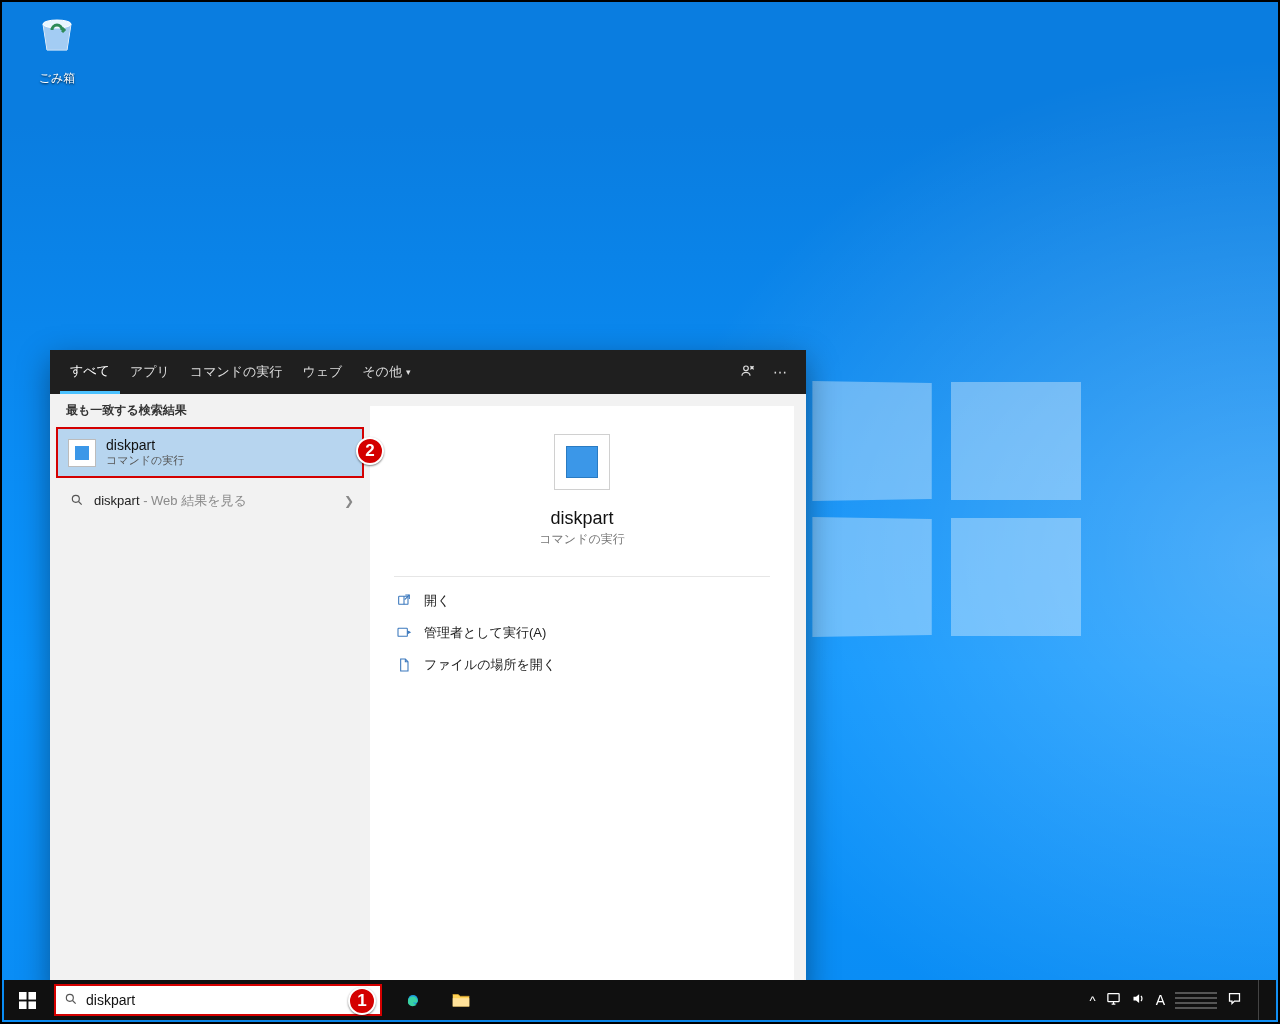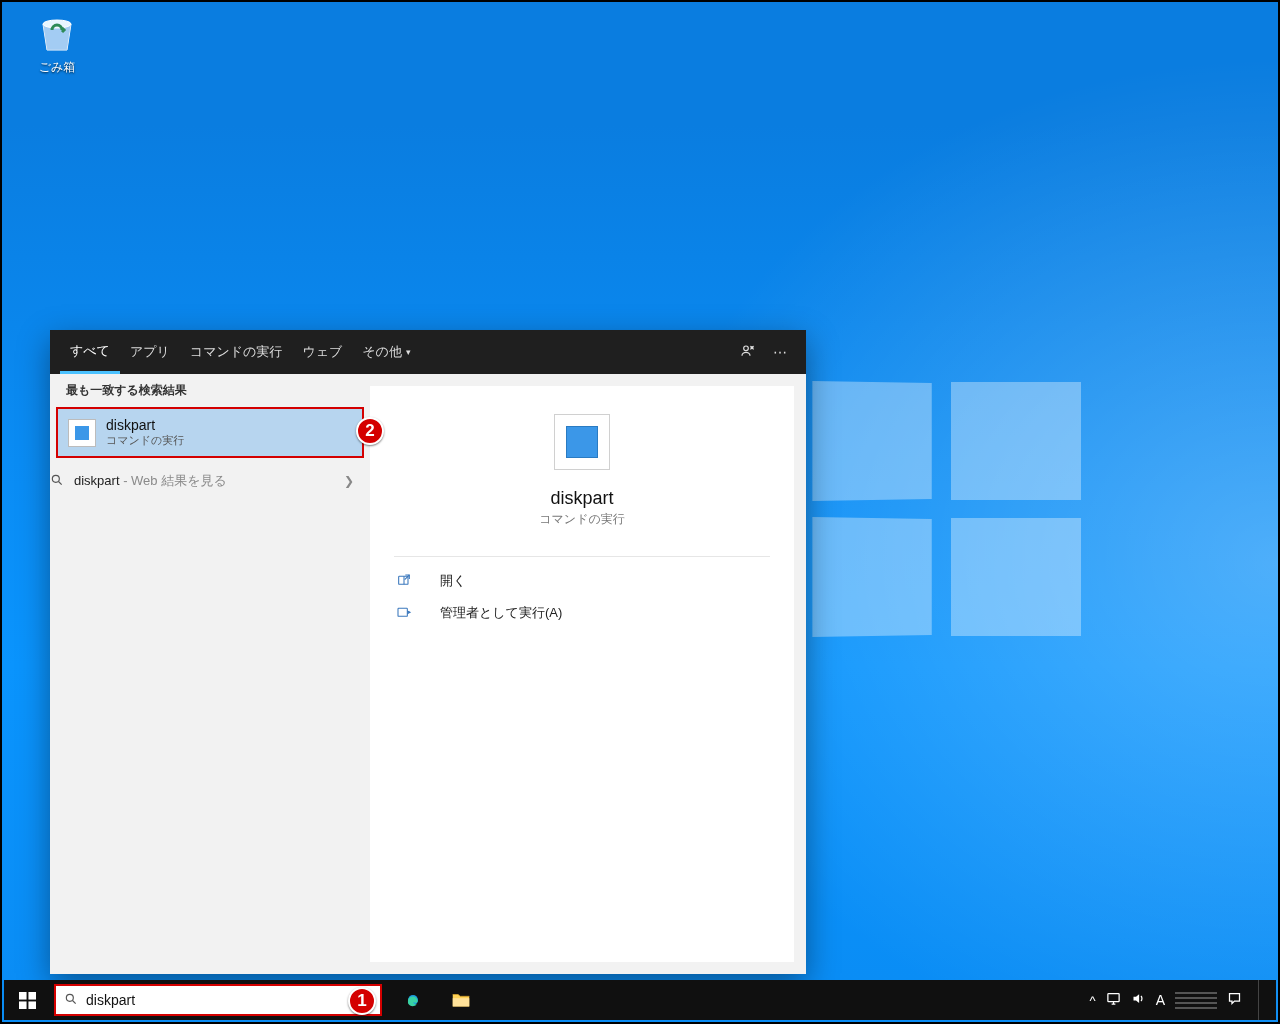--- a/index.html
+++ b/index.html
@@ -8,52 +8,52 @@
  radial-gradient(ellipse 90% 90% at 100% 55%, rgba(255,255,255,0.28), rgba(255,255,255,0) 55%),
  linear-gradient(180deg,#0a7de0 0%,#0a7de0 12%,#0a83e8 25%,#0a8cf4 45%,#0a94fd 65%,#0a8cf4 100%);
  border:2px solid #000}
 .win-logo{position:absolute;right:195px;top:50%;transform:translateY(-50%);width:270px;height:260px;opacity:.35}
 .win-logo .q{position:absolute;width:120px;height:118px;background:#fff}
 .win-logo .q:nth-child(1){left:0;top:0;transform:perspective(400px) rotateY(6deg)}
 .win-logo .q:nth-child(2){left:138px;top:0;width:130px}
 .win-logo .q:nth-child(3){left:0;top:136px;transform:perspective(400px) rotateY(6deg)}
 .win-logo .q:nth-child(4){left:138px;top:136px;width:130px}
 .icon-cell{position:absolute;width:76px;text-align:center;color:#fff;font-size:12px;cursor:pointer;text-shadow:0 1px 2px rgba(0,0,0,.8)}
-.icon-cell .label{margin-top:0}
+.icon-cell .label{margin-top:11px}
 .recycle{left:17px;top:6px}
 .edge{left:17px;top:98px}
 .recycle svg, .edge svg{width:48px;height:48px}
-.search-panel{position:absolute;left:48px;bottom:48px;width:756px;height:644px;background:#f2f2f2;color:#000;display:flex;flex-direction:column;box-shadow:0 10px 30px rgba(0,0,0,.4)}
+.search-panel{position:absolute;left:48px;bottom:28px;width:756px;height:644px;background:#f2f2f2;color:#000;display:flex;flex-direction:column;box-shadow:0 10px 30px rgba(0,0,0,.4)}
 .tabs{height:44px;background:#1f1f1f;color:#ccc;display:flex;align-items:center;padding:0 10px;font-size:13px;position:relative}
 .tab{padding:0 10px;height:44px;display:flex;align-items:center;cursor:pointer;color:#ddd;white-space:nowrap}
 .tab.active{color:#fff;border-bottom:3px solid #4cc2ff}
 .tab-caret{margin-left:4px;font-size:9px}
 .tabs .sp{flex:1}
 .tabs .tbicon{width:32px;text-align:center;color:#ddd;cursor:pointer;font-size:14px}
 .body{flex:1;display:flex;background:#f2f2f2}
 .col-l{width:320px;display:flex;flex-direction:column}
 .col-r{flex:1;background:#fff;margin:12px 12px 12px 0;padding:28px 24px;display:flex;flex-direction:column}
 .sec-hdr{padding:8px 16px 6px;font-size:12px;color:#333;font-weight:600}
 .best{margin:2px 6px 4px;padding:8px 10px;display:flex;align-items:center;gap:10px;background:#b7d5ef;position:relative;cursor:pointer;border:2.5px solid #d40000}
 .best .ic{width:28px;height:28px;background:#fff;border:1px solid #bcbcbc;display:flex;align-items:center;justify-content:center}
 .best .ic .sq{width:14px;height:14px;background:#3b97e8}
 .ttl{font-size:14px;color:#111}
 .sub{font-size:11px;color:#555}
 .badge{position:absolute;width:28px;height:28px;border-radius:50%;background:#d40000;border:2.5px solid #fff;
  box-shadow:0 1px 2px rgba(0,0,0,.5);display:flex;align-items:center;justify-content:center;color:#fff;font-weight:800;font-size:17px}
 .best .badge{right:-22px;top:8px}
-.web-row{padding:10px 0;display:flex;align-items:center;gap:10px;font-size:13px;color:#222;cursor:pointer;position:relative}
+.web-row{padding:10px 20px;display:flex;align-items:center;gap:10px;font-size:13px;color:#222;cursor:pointer;position:relative}
 .web-row .dim{color:#8a8a8a}
 .chev{position:absolute;right:16px;color:#888;font-size:12px}
 .det-ic{align-self:center;width:56px;height:56px;background:#fff;border:1px solid #d0d0d0;display:flex;align-items:center;justify-content:center;margin-bottom:18px}
 .det-ic .sq{width:32px;height:32px;background:#3b97e8;border:1px solid #2a7bc2}
 .det-title{align-self:center;font-size:18px;color:#111;margin-bottom:2px}
 .det-sub{align-self:center;font-size:12px;color:#777;margin-bottom:28px}
 .sep{height:0;border-top:1px solid #e6e6e6;margin:0 0 8px}
-.act{display:flex;align-items:center;gap:28px;padding:7px 2px;font-size:13px;color:#222;cursor:pointer}
+.act{display:flex;align-items:center;gap:12px;padding:7px 2px;font-size:13px;color:#222;cursor:pointer}
 .act svg{width:16px;height:16px;flex:none;stroke:#3b78bd;fill:none;stroke-width:1.6}
 .taskbar{position:absolute;left:2px;right:2px;bottom:2px;height:40px;background:#101010;display:flex;align-items:center;color:#fff}
 .tb-btn{height:40px;display:flex;align-items:center;justify-content:center;cursor:pointer}
 .start{width:46px}
 .start svg{width:17px;height:17px}
 .searchbox{width:328px;height:32px;margin:0 4px;background:#fff;display:flex;align-items:center;padding:0 8px;border:2.5px solid #d40000;position:relative}
 .searchbox input{flex:1;border:0;outline:0;font-size:14px;color:#111;background:transparent}
 .sido{color:#555;margin-right:6px;font-size:14px}
 .sbx-badge{right:4px;top:1px}
 .pins{display:flex;align-items:center;height:40px;margin-left:6px;gap:6px}
@@ -158,20 +158,27 @@
           <span>開く</span>
         </div>
         <div class="act">
           <svg viewBox="0 0 24 24">
               <rect x="3" y="5" width="14" height="12" rx="1"></rect>
               <path d="M17 13l4-2-4-2"></path>
               <path d="M17 11h4"></path>
             </svg>
           <span>管理者として実行(A)</span>
         </div>
+        <div class="act">
+          <svg viewBox="0 0 24 24">
+              <path d="M7 3h7l4 4v14H7z"></path>
+              <path d="M14 3v4h4"></path>
+            </svg>
+          <span>ファイルの場所を開く</span>
+        </div>
       </div>
     </div>
   </div>
 
   <div class="taskbar">
     <div class="tb-btn start">
       <svg viewBox="0 0 18 18">
           <rect x="0" y="0" width="8" height="8" fill="#fff"></rect>
           <rect x="10" y="0" width="8" height="8" fill="#fff"></rect>
           <rect x="0" y="10" width="8" height="8" fill="#fff"></rect>

